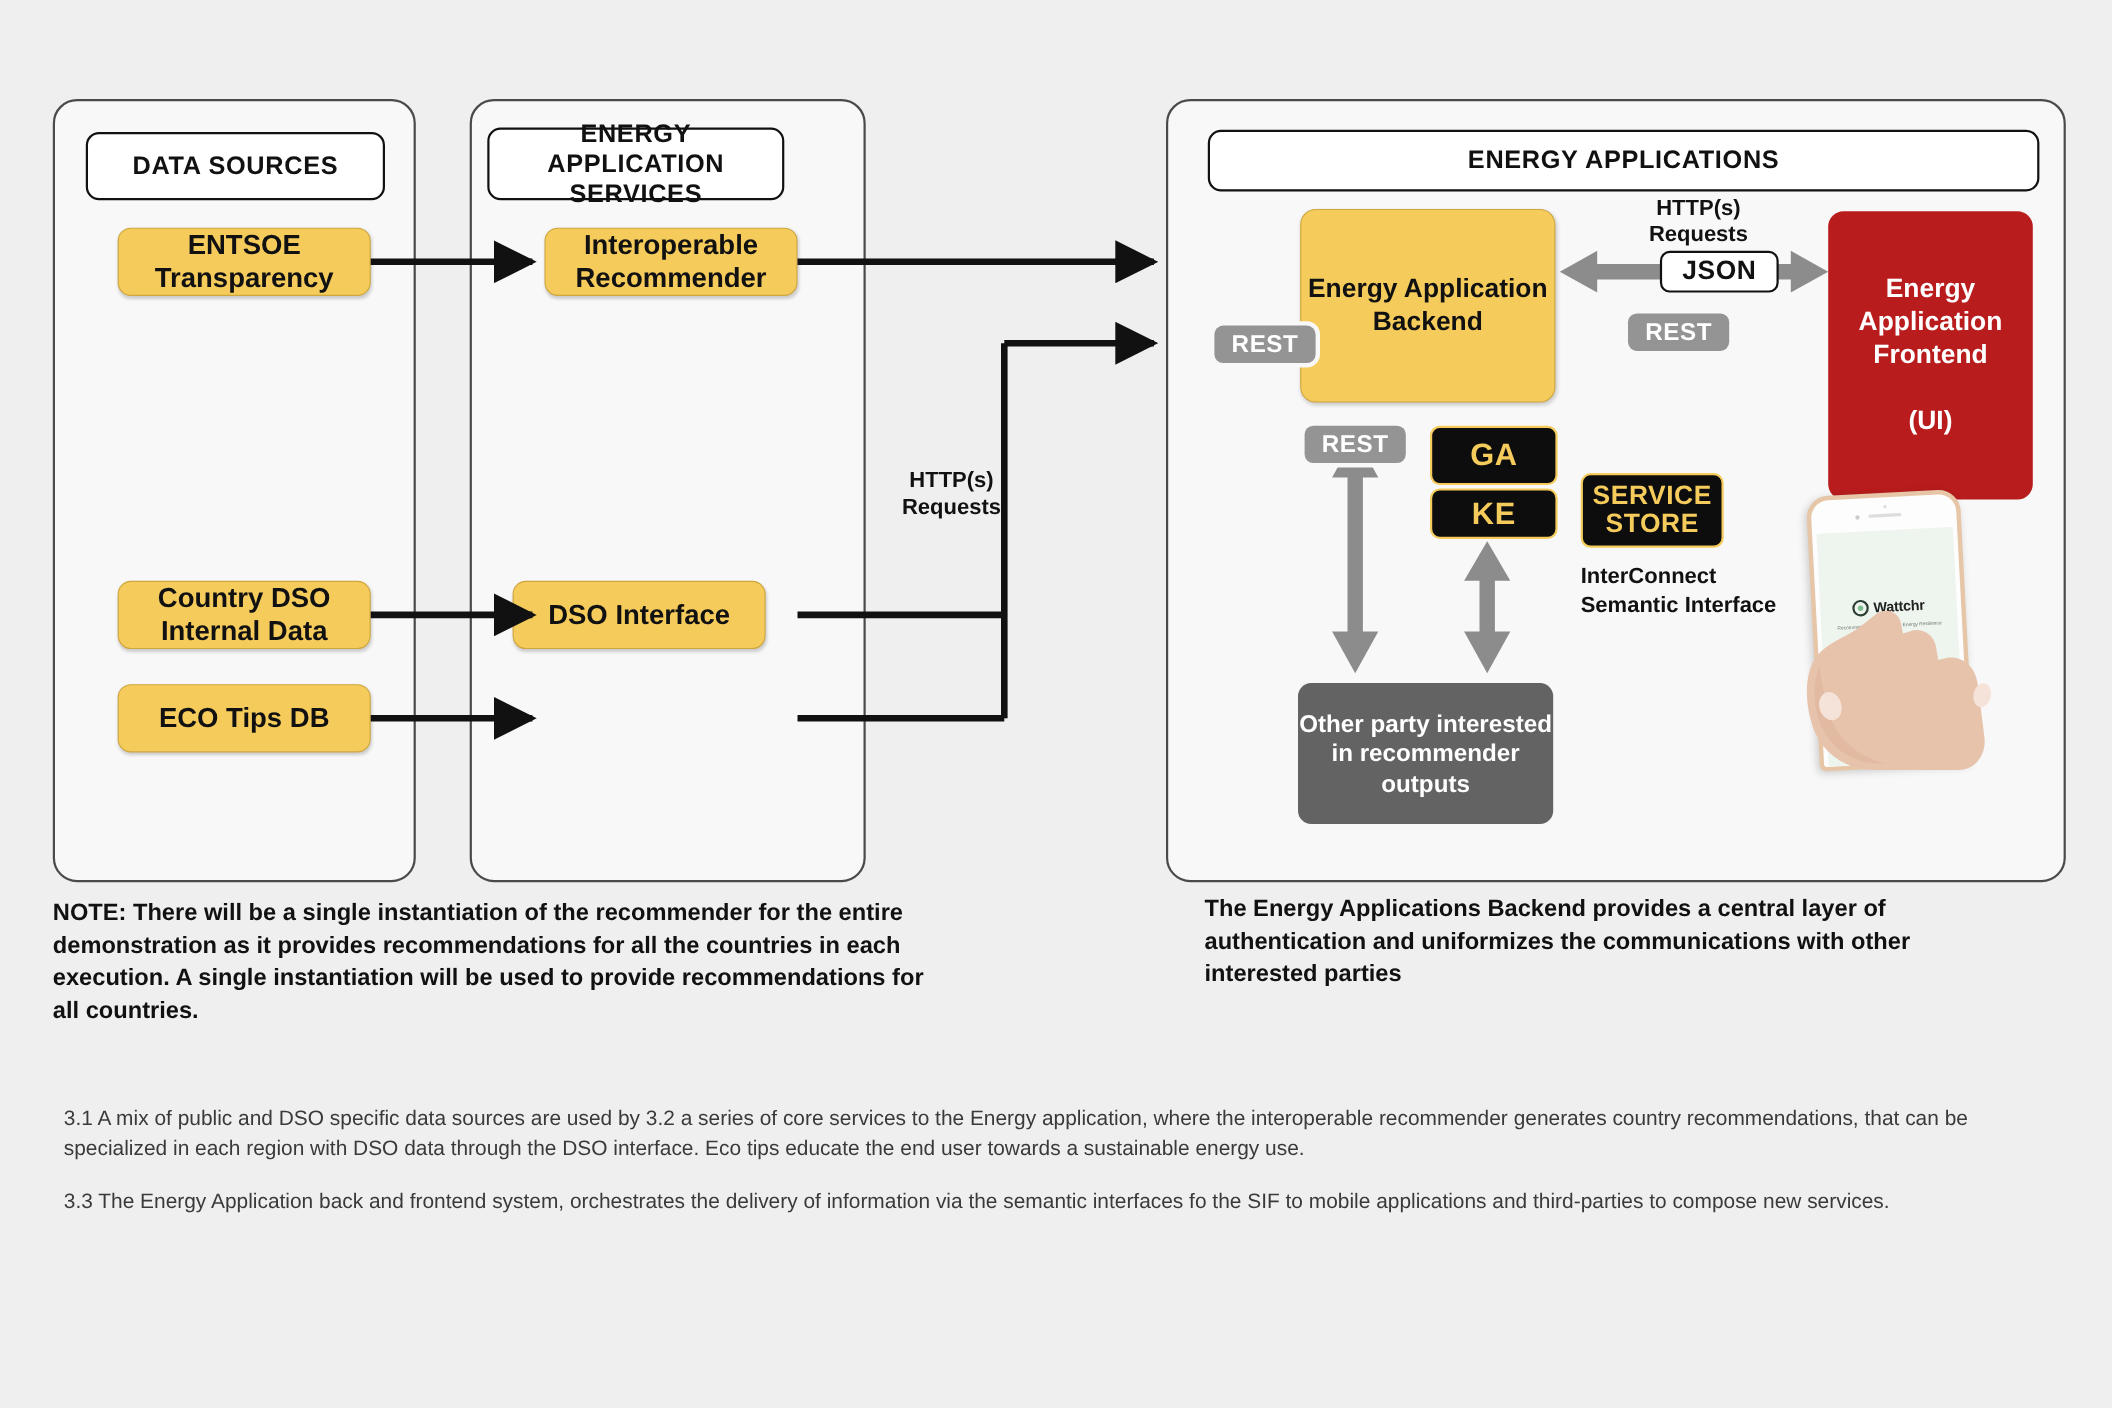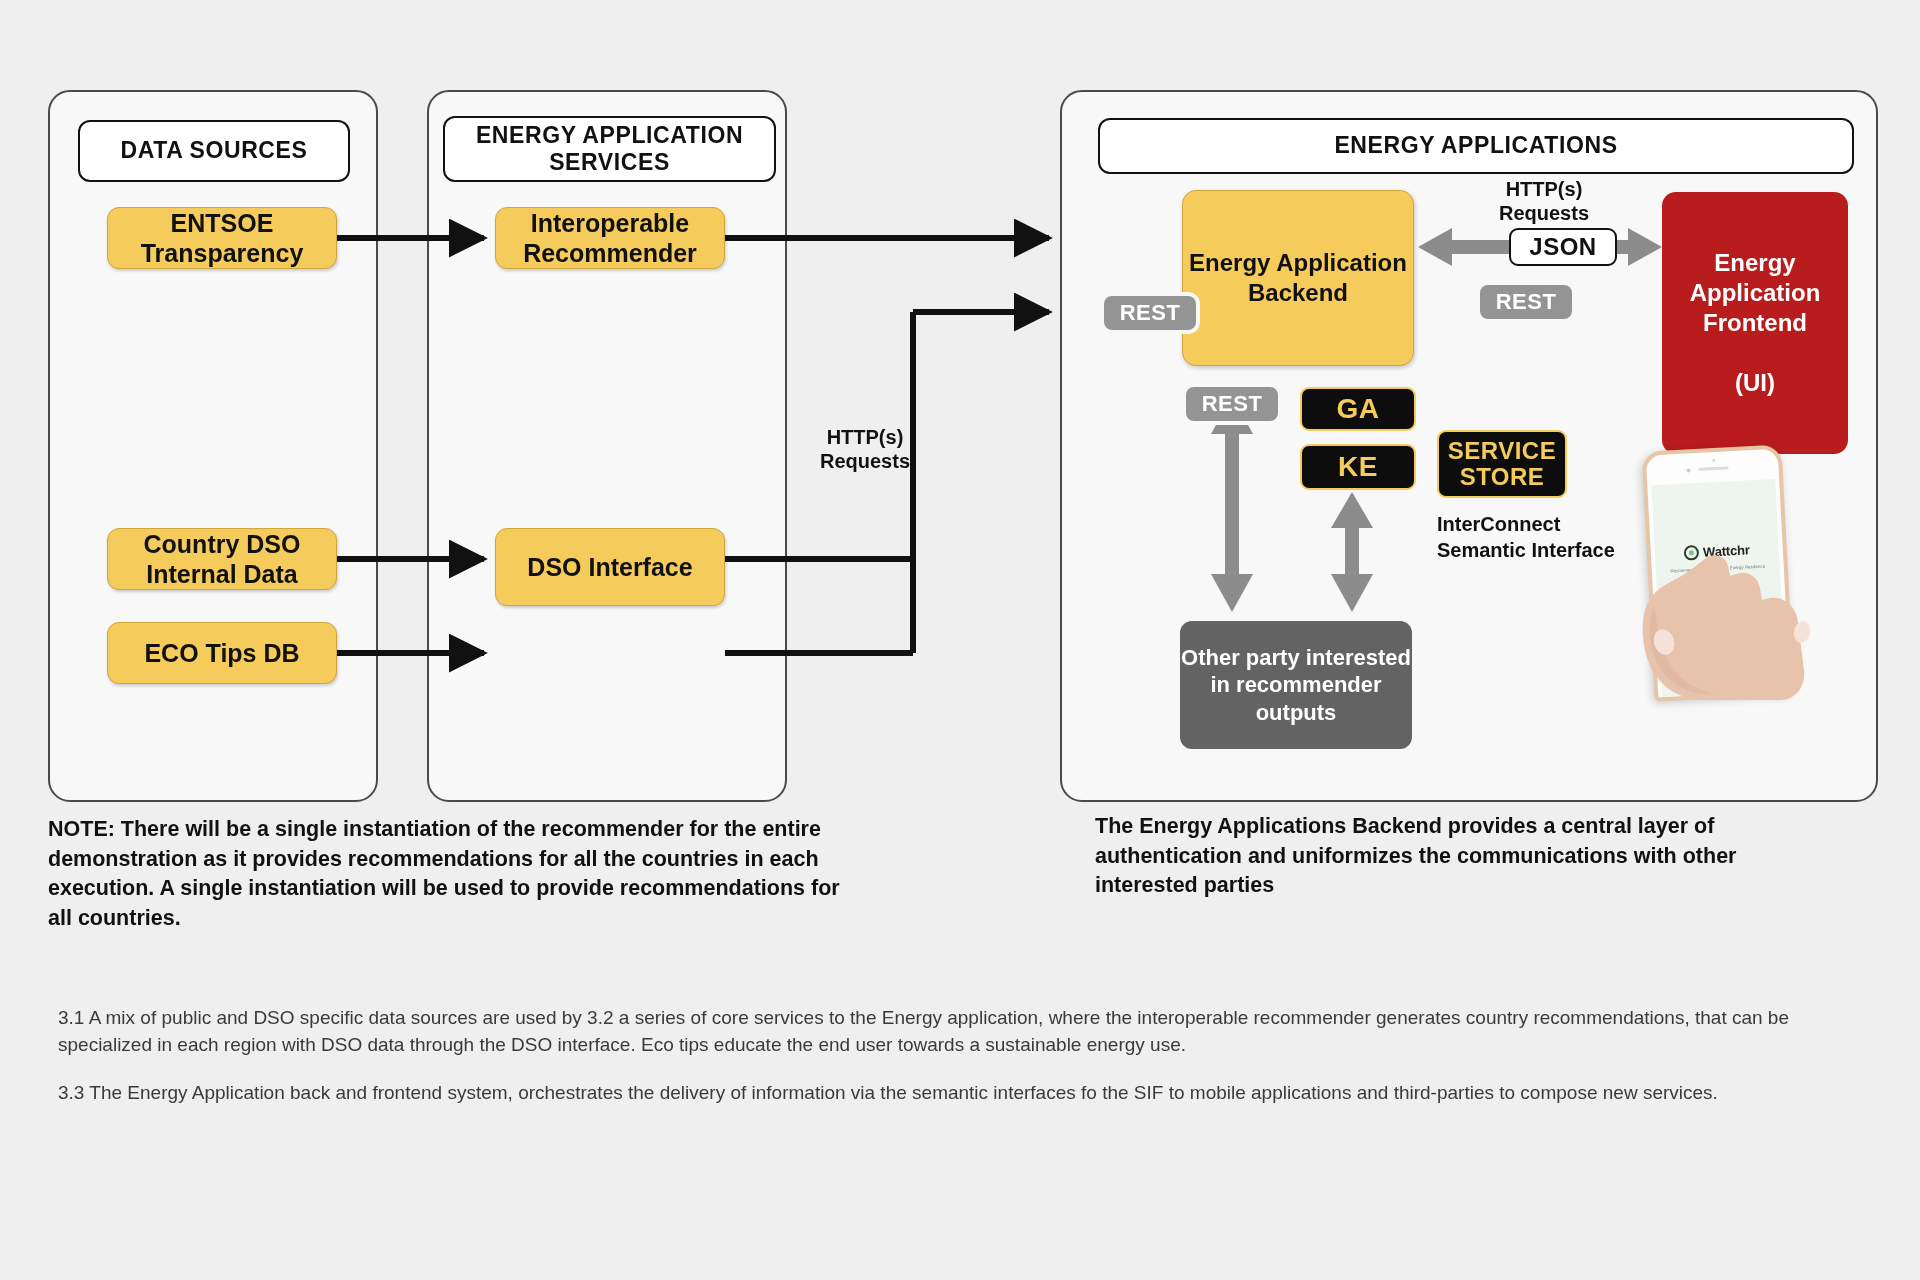--- a/index.html
+++ b/index.html
@@ -28,40 +28,40 @@
     border: 2.5px solid #111;
     border-radius: 12px;
     display: flex; align-items: center; justify-content: center;
     text-align: center;
     font-weight: 700;
     letter-spacing: 0.6px;
     color: #111;
     line-height: 1.18;
   }
   #title-sources  { left: 78px;  top: 120px; width: 272px; height: 62px; font-size: 23px; }
-  #title-services { left: 443px; top: 116px; width: 333px; height: 66px; font-size: 23px; }
+  #title-services { left: 443px; top: 116px; width: 270px; height: 66px; font-size: 23px; }
   #title-apps     { left: 1098px; top: 118px; width: 756px; height: 56px; font-size: 23px; }
 
   
   .ybox {
     position: absolute;
     background: #f5cb5c;
     border: 1.5px solid #cfa63c;
     border-radius: 12px;
     display: flex; align-items: center; justify-content: center;
     text-align: center;
     font-weight: 700; font-size: 25px; color: #111;
     line-height: 1.2;
     box-shadow: 1px 2px 3px rgba(0,0,0,.18);
   }
   #box-entsoe   { left: 107px; top: 207px; width: 230px; height: 62px; }
   #box-dso-data { left: 107px; top: 528px; width: 230px; height: 62px; }
   #box-eco-db   { left: 107px; top: 622px; width: 230px; height: 62px; }
   #box-interop  { left: 495px; top: 207px; width: 230px; height: 62px; }
-  #box-dso-int  { left: 495px; top: 528px; width: 230px; height: 78px; }
+  #box-dso-int  { left: 466px; top: 528px; width: 230px; height: 62px; }
   #box-eco-tips { left: 495px; top: 622px; width: 230px; height: 62px; }
 
   #box-backend {
     position: absolute; left: 1182px; top: 190px; width: 232px; height: 176px;
     background: #f5cb5c; border: 1.5px solid #cfa63c; border-radius: 14px;
     display: flex; align-items: center; justify-content: center; text-align: center;
     font-weight: 700; font-size: 24px; color: #111; line-height: 1.25;
     box-shadow: 1px 2px 4px rgba(0,0,0,.2); z-index: 4;
   }
   #box-frontend {
@@ -78,21 +78,21 @@
     font-weight: 700; font-size: 22px; color: #fff; line-height: 1.25;
     z-index: 3;
   }
 
   
   .kbox {
     position: absolute; background: #0d0d0d; border: 2.5px solid #f5cb5c;
     border-radius: 9px; display: flex; align-items: center; justify-content: center;
     text-align: center; color: #f5cb5c; font-weight: 700; line-height: 1.1; z-index: 5;
   }
-  #chip-ga { left: 1300px; top: 387px; width: 116px; height: 44px; font-size: 28px; letter-spacing: .5px; }
+  #chip-ga { left: 1300px; top: 387px; width: 116px; height: 54px; font-size: 28px; letter-spacing: .5px; }
   #chip-ke { left: 1300px; top: 444px; width: 116px; height: 46px; font-size: 28px; letter-spacing: .5px; }
   #chip-store { left: 1437px; top: 430px; width: 130px; height: 68px; font-size: 24px; letter-spacing: .5px; }
 
   #label-sif {
     position: absolute; left: 1437px; top: 512px; width: 180px;
     font-weight: 700; font-size: 20px; color: #111; line-height: 1.28;
   }
 
   
   .pill {

